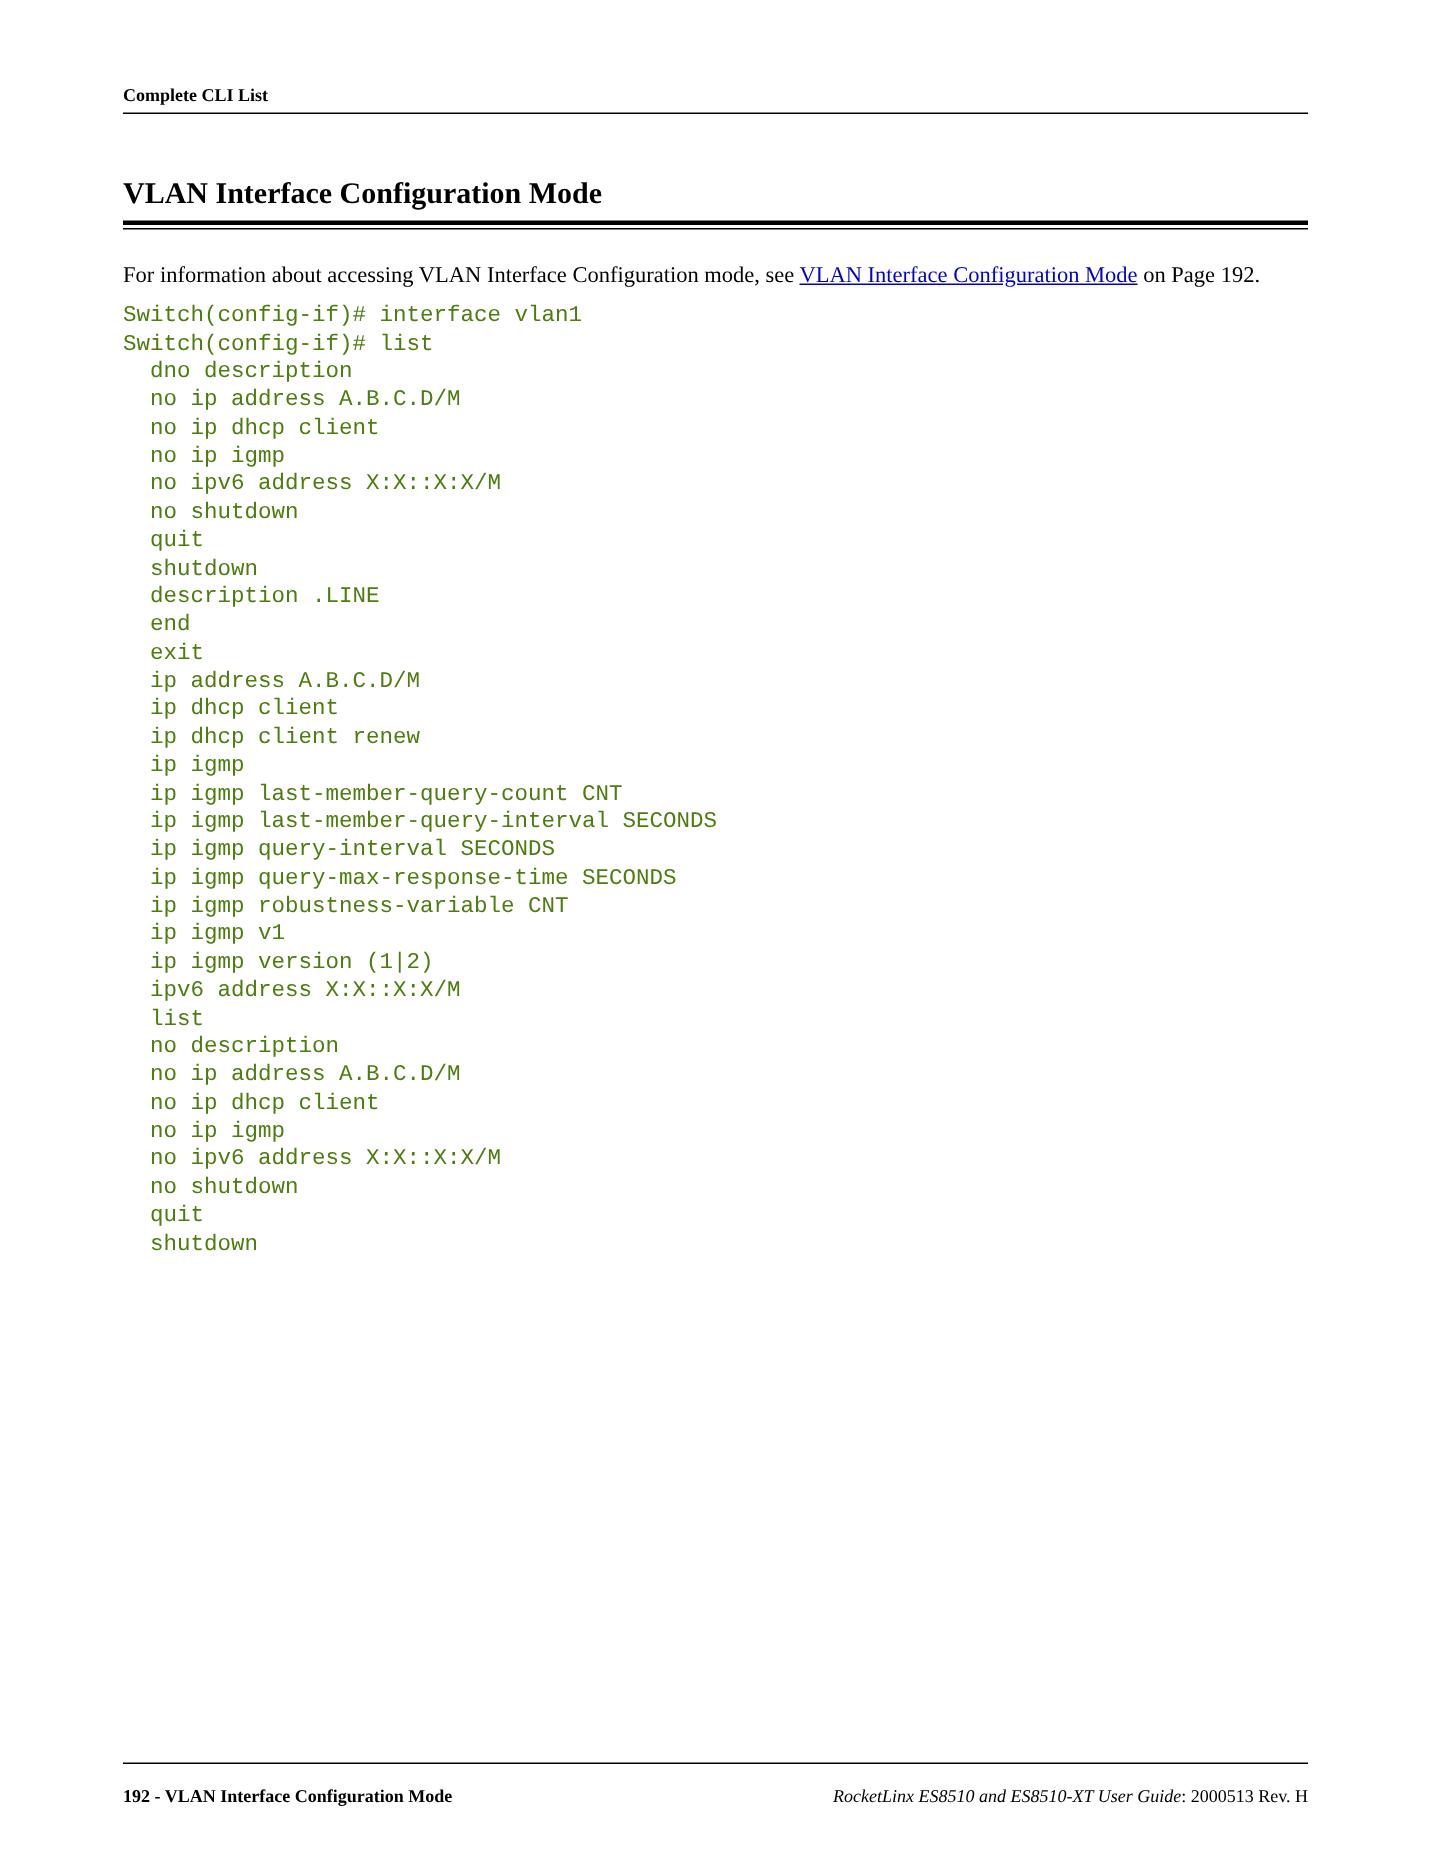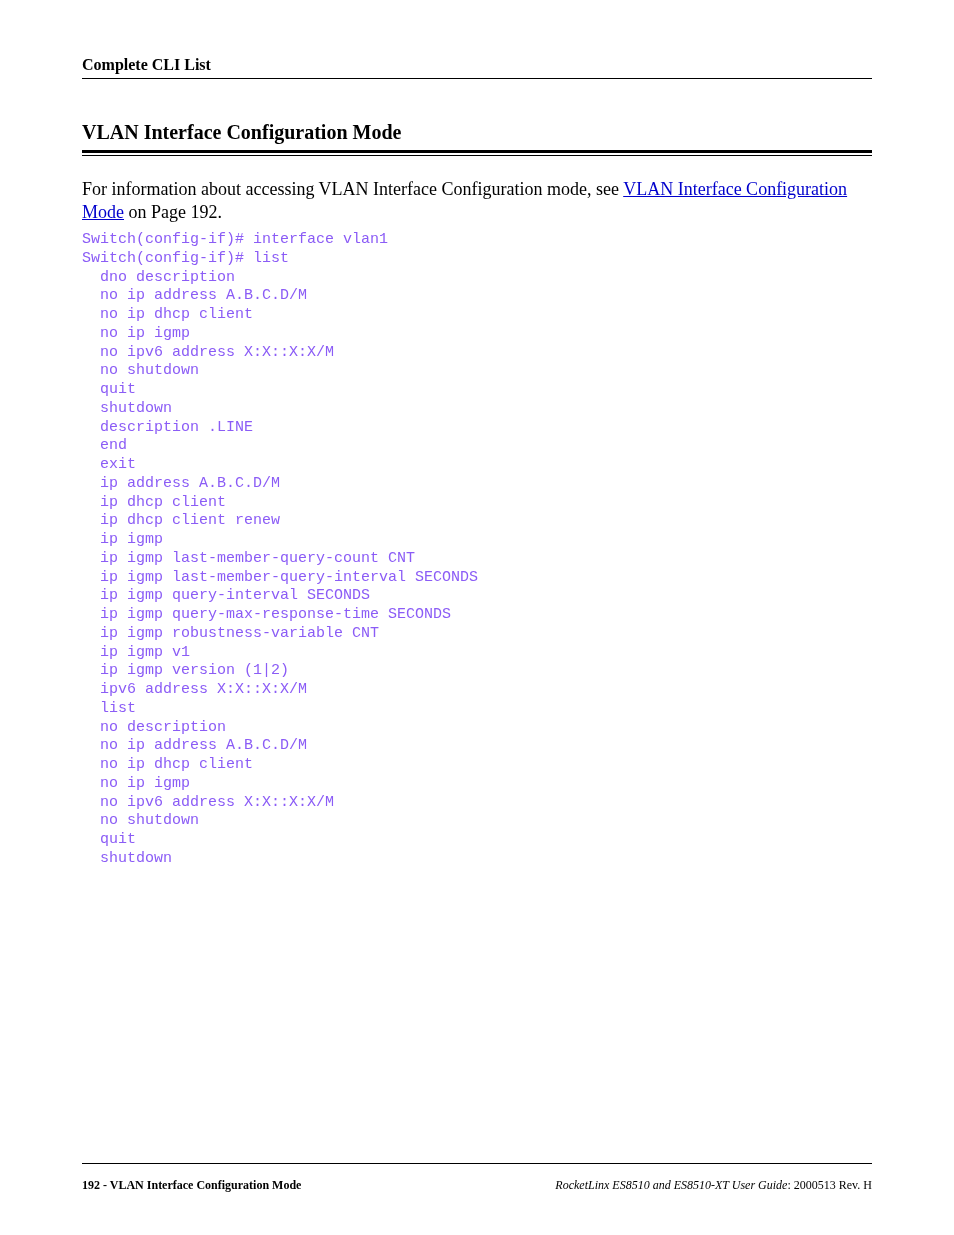--- a/index.html
+++ b/index.html
@@ -9,21 +9,21 @@
     }
     body {
       font-family: Georgia, 'Times New Roman', serif;
       background: #ffffff;
       width: 954px;
       height: 1235px;
       position: relative;
       padding: 56px 82px 50px 82px;
     }
     .header-label {
-      font-size: 16px;
+      font-size: 12px;
       font-weight: bold;
       color: #000;
       margin-bottom: 4px;
     }
     .header-rule {
       border: none;
       border-top: 1px solid #000;
       margin-bottom: 42px;
     }
     .section-title {
@@ -32,40 +32,40 @@
       color: #000;
       margin-bottom: 6px;
     }
     .double-rule {
       border-top: 3px solid #000;
       border-bottom: 1px solid #000;
       height: 6px;
       margin-bottom: 22px;
     }
     .intro-paragraph {
-      font-size: 18px;
+      font-size: 15px;
       color: #000;
       line-height: 1.25;
       margin-bottom: 8px;
     }
     .link {
       color: #0000cc;
       text-decoration: underline;
       cursor: pointer;
     }
     .code-block {
       font-family: 'Courier New', Courier, monospace;
       font-size: 15px;
-      color: #8b5cf6;
+      color: #4d7c0f;
       white-space: pre;
       line-height: 1.25;
     }
     .footer {
       position: absolute;
-      bottom: 42px;
+      bottom: 30px;
       left: 82px;
       right: 82px;
     }
     .footer-rule {
       border: none;
       border-top: 1px solid #000;
       margin-bottom: 14px;
     }
     .footer-content {
       display: flex;

